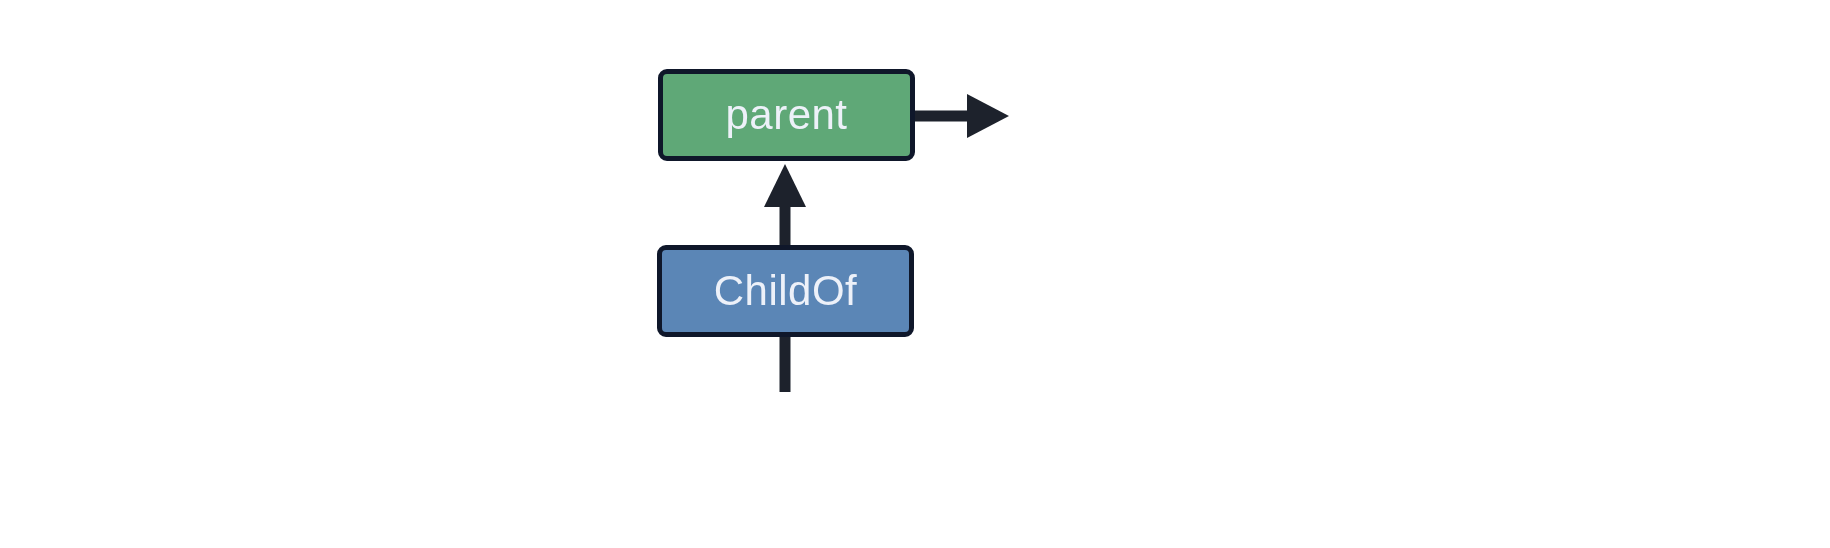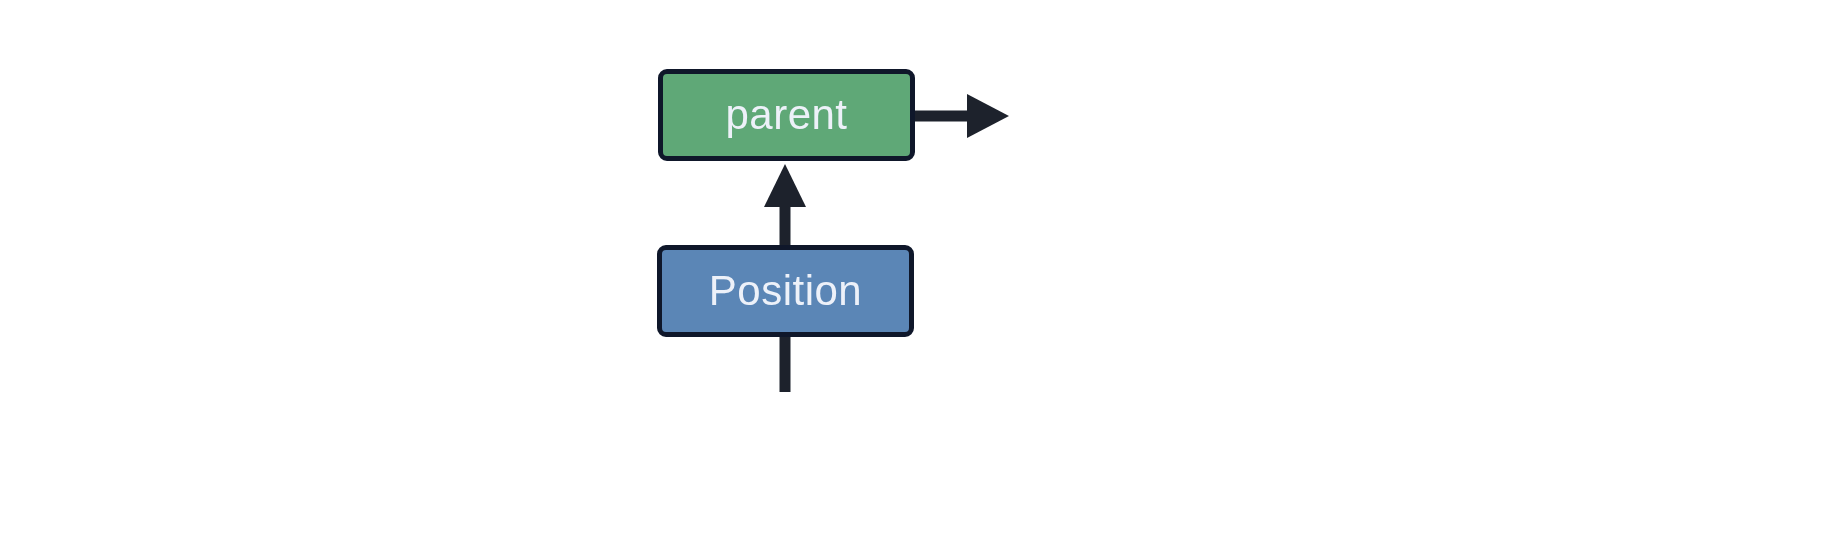--- a/index.html
+++ b/index.html
@@ -64,17 +64,17 @@
       <line x1="785" y1="335" x2="785" y2="392" stroke="#1d222c" stroke-width="11"></line>
     </g>
   </svg>
 
   <div class="node node--entity node-parent">
     <span>parent</span>
   </div>
 
 
   <div class="node node--component node-childof">
-    <span>Position</span>
+    <span>ChildOf</span>
   </div>
 
 
 </div>
 
 </body></html>

